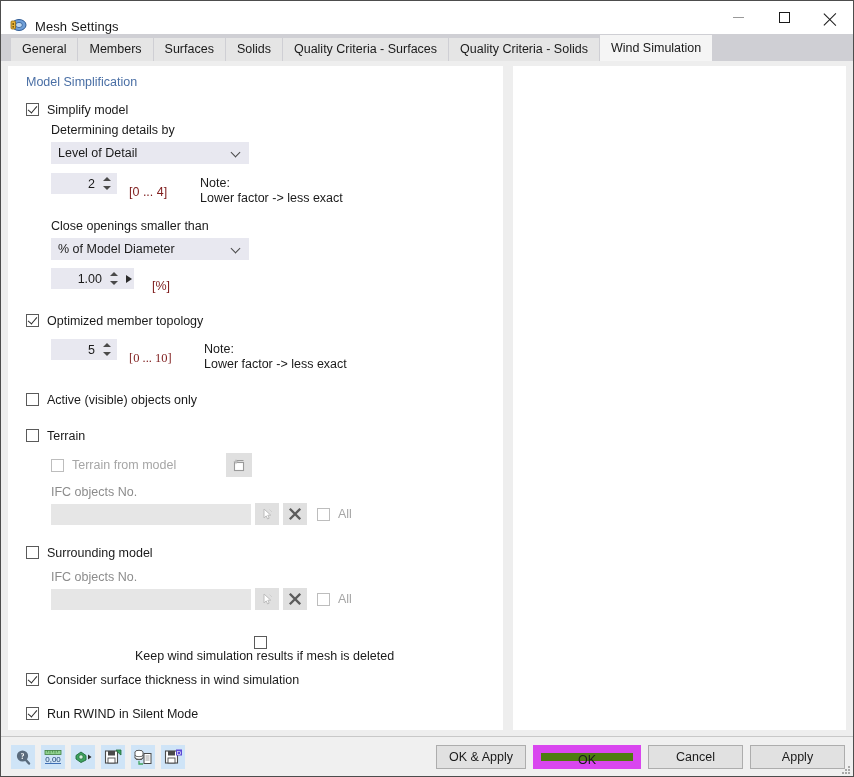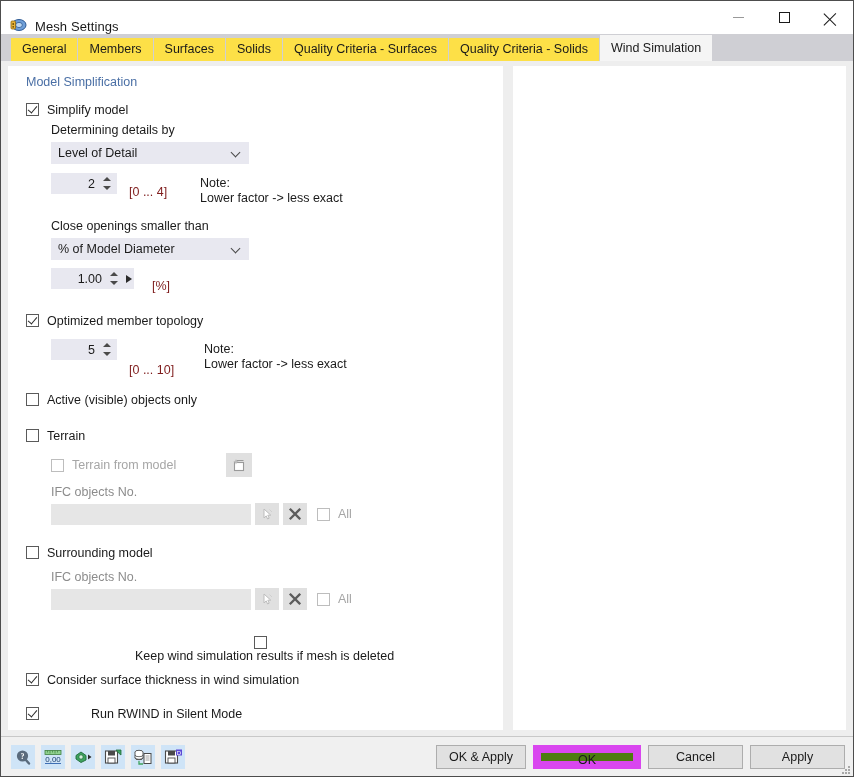--- a/index.html
+++ b/index.html
@@ -106,21 +106,21 @@
     display: flex;
     align-items: flex-end;
     padding-left: 10px;
     flex: 0 0 auto;
     box-sizing: border-box;
   }
   .tab {
     height: 23px;
     line-height: 23px;
     padding: 0 11px;
-    background: #fde047;
+    background: #e5e5e5;
     color: #1a1a1a;
     font-size: 12.5px;
     margin-right: 1px;
     border: none;
     white-space: nowrap;
     box-sizing: border-box;
   }
   .tab.active {
     background: #f5f5f5;
     height: 26px;
@@ -467,21 +467,21 @@
       </div>
 
       <div style="position:relative; height:36px;">
         <div class="spin" style="width:66px; margin-top:9px;">
           <span class="val">5</span>
           <span class="arrows">
               <i class="up"></i>
               <i class="dn"></i>
             </span>
         </div>
-        <span class="unit" style="position:absolute; left:113px; top:24px;">[0 ... 10]</span>
+        <span class="unit" style="position:absolute; left:113px; top:12px;font-family:Liberation Serif, serif;">[0 ... 10]</span>
         <span class="note" style="left:196px; top:3px;">Note:</span>
         <span class="note" style="left:196px; top:18px;">Lower factor -&gt; less exact</span>
       </div>
 
       <div class="cb-row" style="margin-top:15px;">
         <span class="checkbox"></span>
         <span class="cb-label">Active (visible) objects only</span>
       </div>
 
       <div class="cb-row" style="margin-top:17px;">
@@ -553,21 +553,21 @@
       <div class="cb-row" style="margin-top:26px;flex-direction:column;">
         <span class="checkbox"></span>
         <span class="cb-label">Keep wind simulation results if mesh is deleted</span>
       </div>
 
       <div class="cb-row" style="margin-top:15px;">
         <span class="checkbox checked"></span>
         <span class="cb-label">Consider surface thickness in wind simulation</span>
       </div>
 
-      <div class="cb-row" style="margin-top:15px;gap:44px;">
+      <div class="cb-row" style="margin-top:15px;">
         <span class="checkbox checked"></span>
         <span class="cb-label">Run RWIND in Silent Mode</span>
       </div>
 
     </div>
 
     <div class="right-pane"></div>
   </div>
 
   <div class="footer">

